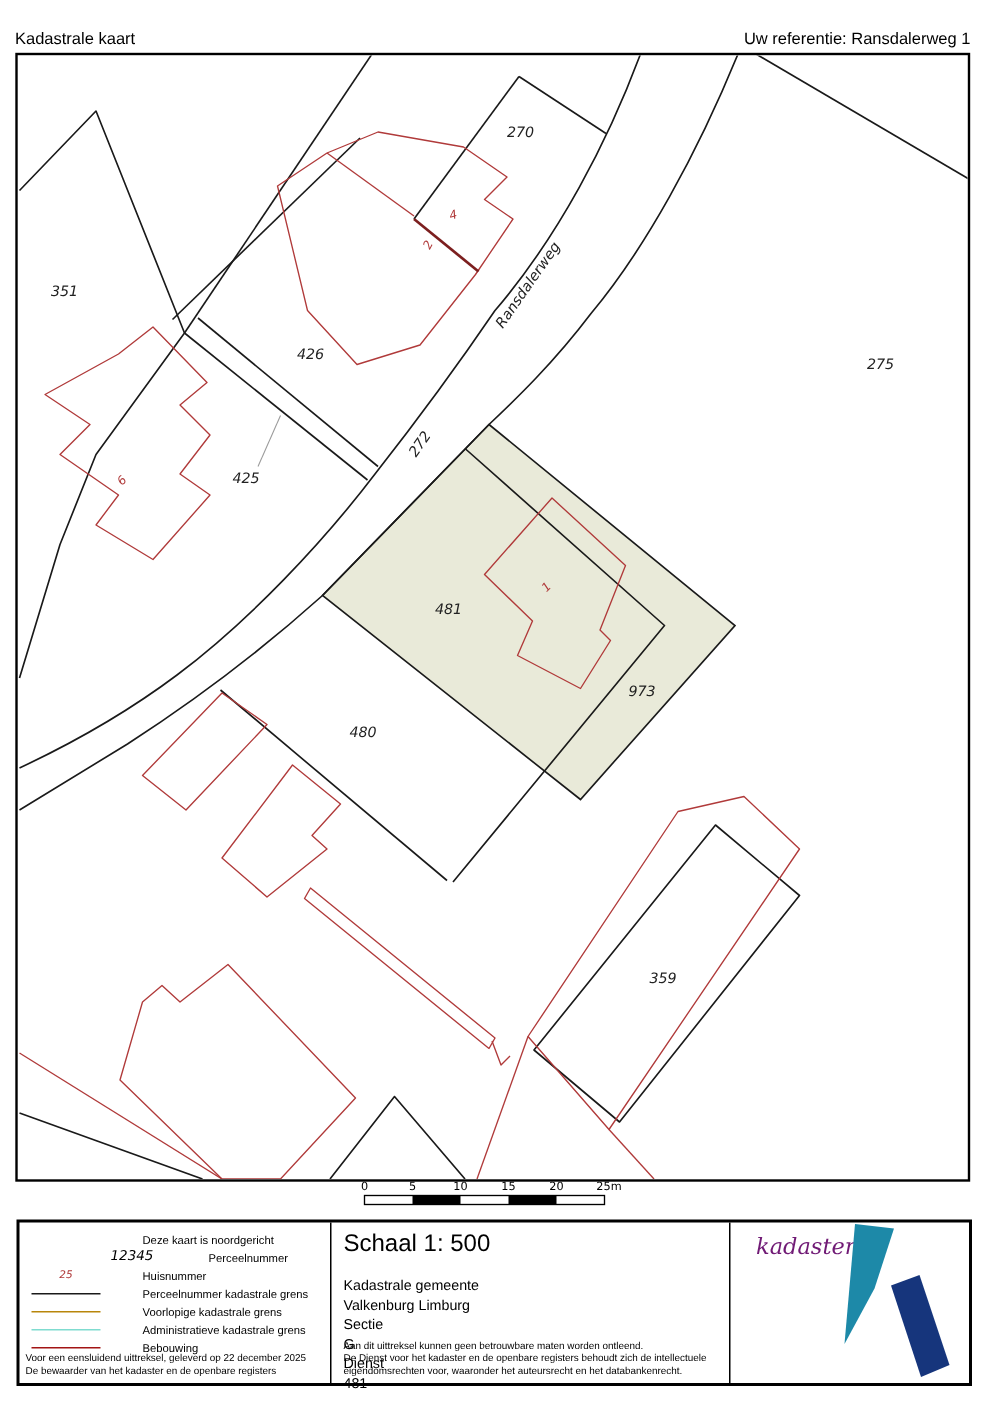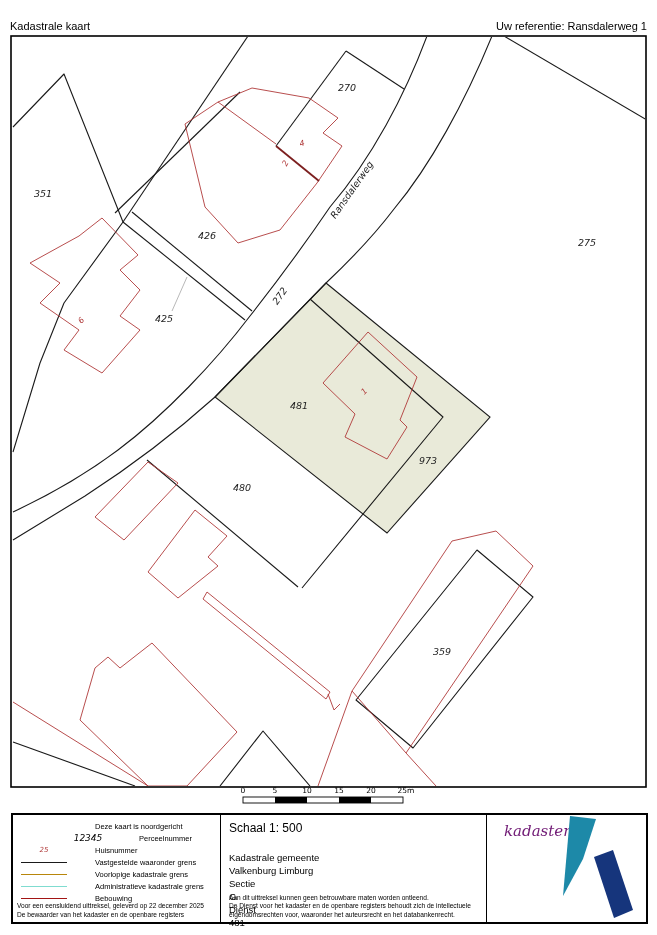--- a/index.html
+++ b/index.html
@@ -22,21 +22,21 @@
   .col1{width:208px;border-right:1.5px solid #000;position:relative;padding:5px 0 0 0;box-sizing:border-box;}
   .col2{width:266px;border-right:1.5px solid #000;position:relative;box-sizing:border-box;}
   .col3{flex:1;position:relative;}
   .lg-row{display:flex;align-items:center;height:12px;font-size:7.5px;}
   .lg-sample{width:62px;text-align:center;flex:none;}
   .lg-line{width:46px;height:0;border-top-style:solid;border-top-width:1.6px;margin:0 8px;flex:none;}
   .lg-label{white-space:nowrap;padding-left:20px;}
   .sample-parcel{font:italic 9px "DejaVu Sans",sans-serif;margin-left:44px;}
   .sample-house{font:italic 7px "DejaVu Sans",sans-serif;color:#b03a3a;}
   .foot{position:absolute;left:4px;right:2px;bottom:3px;font-size:6.6px;line-height:8.5px;white-space:nowrap;}
-  .schaal{position:absolute;top:6px;left:8px;font-size:12px;}
+  .schaal{position:absolute;top:6px;left:8px;font-size:16px;}
   .drows{position:absolute;top:36px;left:8px;font-size:9.5px;line-height:13px;}
   .drow{display:flex;flex-direction:column;}
   .dlabel{width:97px;flex:none;}
   .col2 .foot{left:8px;}
   .logo-text{position:absolute;top:7px;left:17px;font:italic 15px "DejaVu Serif",serif;}
   .logo-svg{position:absolute;top:0;right:4px;}
 </style>
 </head>
 <body>
 
@@ -131,21 +131,21 @@
     <div class="lg-row">
       <span class="lg-sample sample-parcel">12345</span>
       <span class="lg-label">Perceelnummer</span>
     </div>
     <div class="lg-row">
       <span class="lg-sample sample-house">25</span>
       <span class="lg-label">Huisnummer</span>
     </div>
     <div class="lg-row">
       <span class="lg-line" style="border-top-color: rgb(26, 26, 26);"></span>
-      <span class="lg-label">Vastgestelde waaronder grens</span>
+      <span class="lg-label">Perceelnummer kadastrale grens</span>
     </div>
     <div class="lg-row">
       <span class="lg-line" style="border-top-color: rgb(184, 134, 11);"></span>
       <span class="lg-label">Voorlopige kadastrale grens</span>
     </div>
     <div class="lg-row">
       <span class="lg-line" style="border-top-color: rgb(127, 220, 208);"></span>
       <span class="lg-label">Administratieve kadastrale grens</span>
     </div>
     <div class="lg-row">

